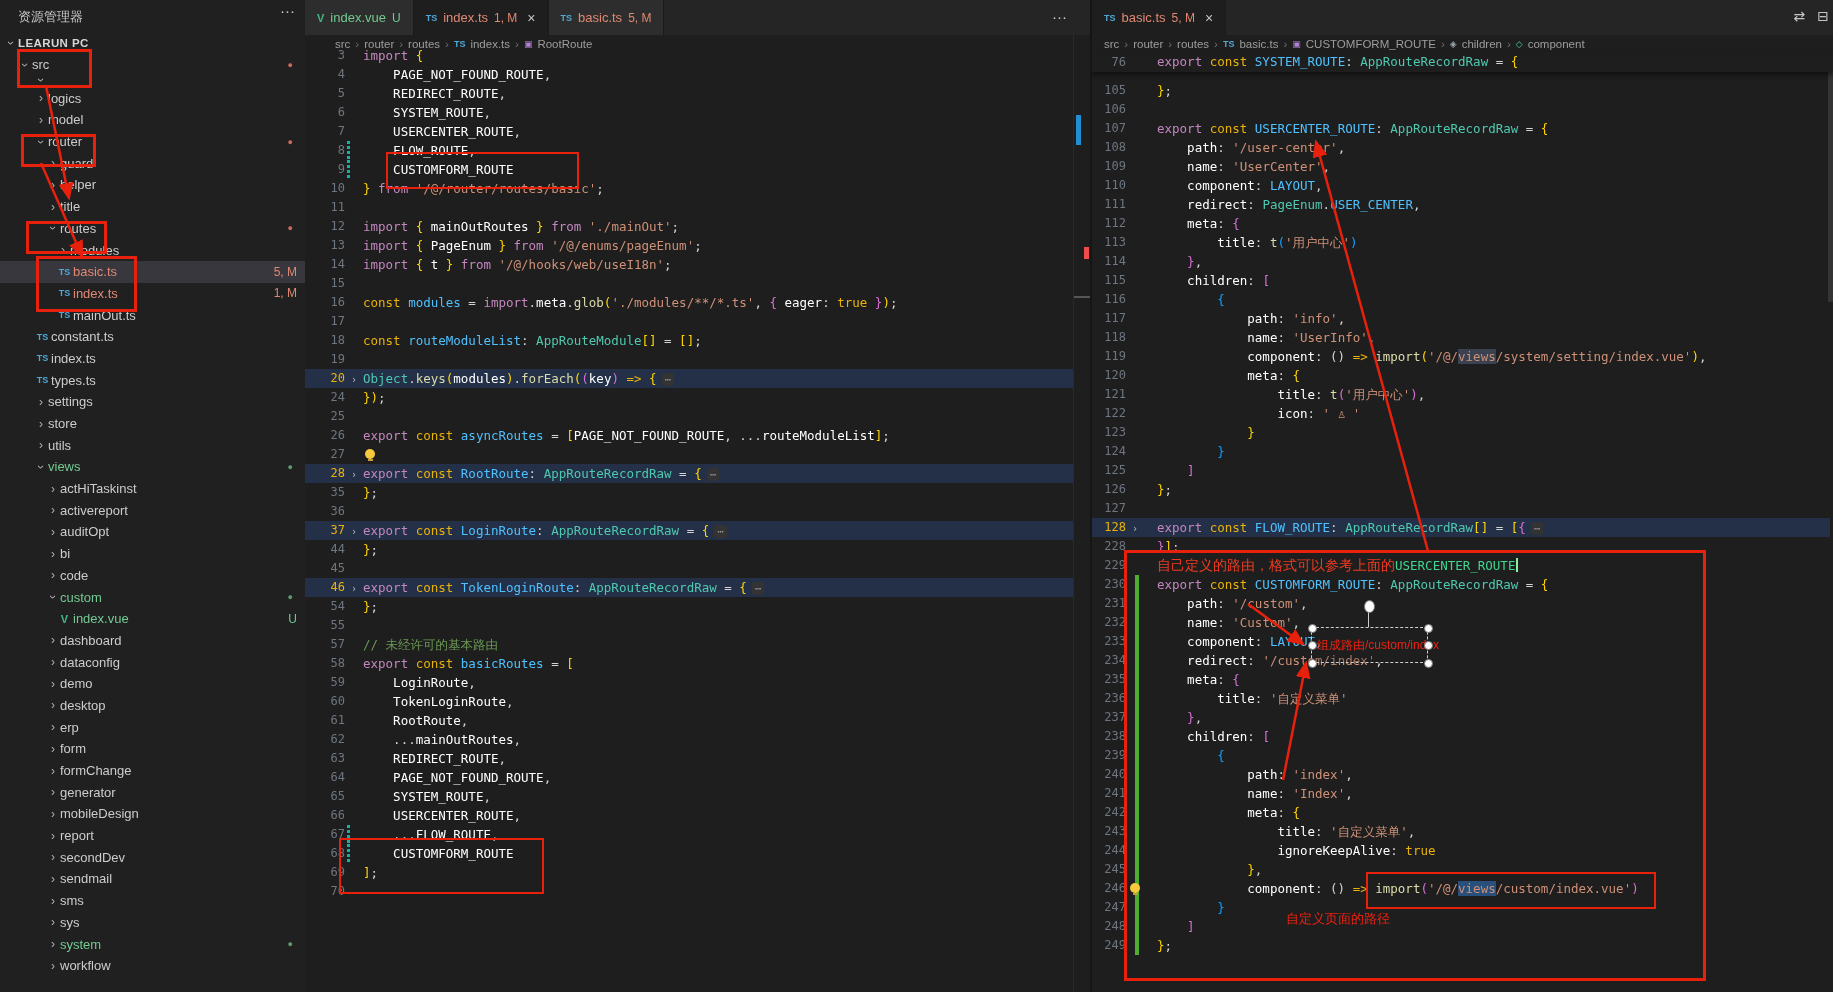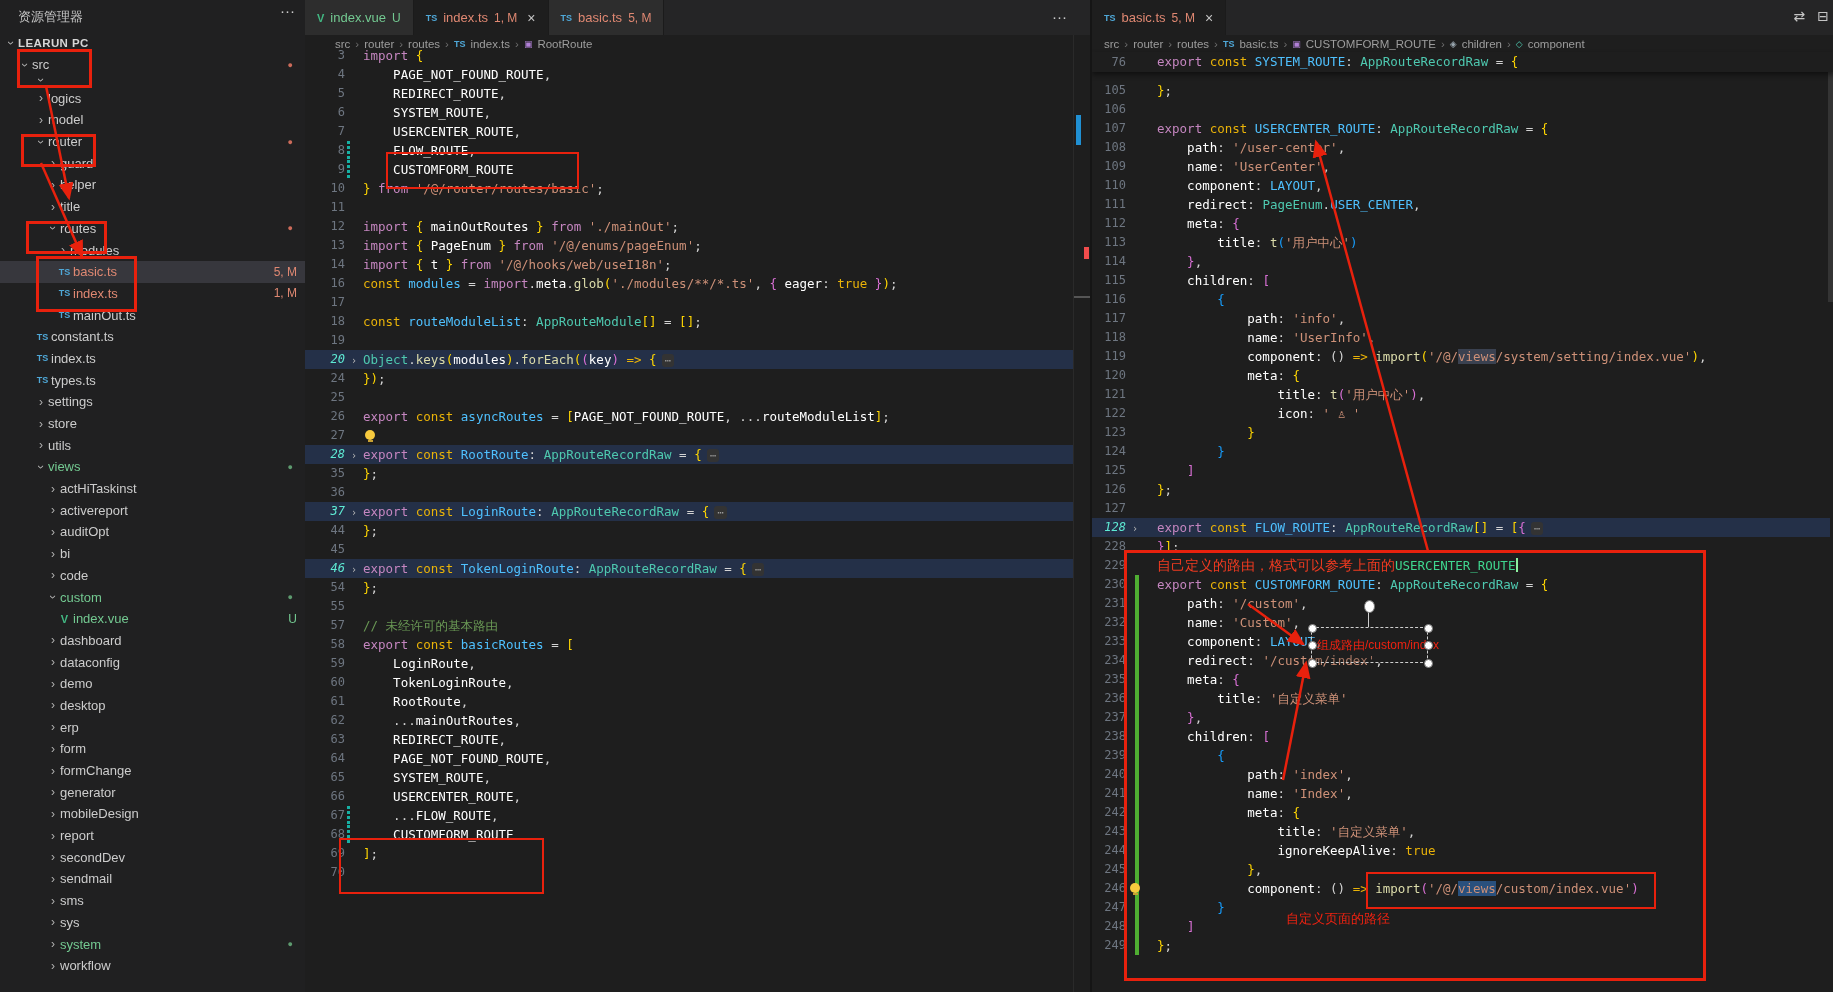--- a/index.html
+++ b/index.html
@@ -50,21 +50,21 @@
   
   .code-area{position:absolute;left:0;font-family:"DejaVu Sans Mono",monospace;font-size:12.5px;line-height:19px;}
   #mid-code{top:46px;width:768px;}
   #right-code{top:81px;width:738px;}
   .cl{display:flex;height:19px;position:relative;white-space:pre;}
   .cl .ln{flex:none;text-align:right;color:#6e7681;font-size:12px;}
   #mid-code .ln{width:40px;} #right-code .ln{width:34px;}
   .cl .fc{flex:none;color:#b8b8b8;font-size:10px;padding-top:1px;}
   #mid-code .fc{width:18px;text-align:center;} #right-code .fc{width:31px;padding-left:6px;box-sizing:border-box;}
   .cl.hl{background:#243048;}
-  .cl.hl .ln{color:#5eead4;font-style:italic;}
+  .cl.hl .ln{color:#eab308;}
   .cl.mod::before{content:'';position:absolute;left:42px;top:0;bottom:0;width:3px;
      background:repeating-linear-gradient(180deg,#16b0a4 0 3px,rgba(0,0,0,0) 3px 5px);}
   .cl.add::before{content:'';position:absolute;left:43px;top:0;bottom:0;width:4px;background:#4fae32;}
   .tk-k{color:#c586c0;} .tk-s{color:#eab308;} .tk-t{color:#4ec9b0;} .tk-f{color:#dcdcaa;}
   .tk-v{color:#4fc1ff;} .tk-i{color:#ffffff;} .tk-r{color:#ce9178;} .tk-c{color:#6a9955;}
   .tk-p{color:#d4d4d4;} .tk-g1{color:#ffd602;} .tk-g2{color:#da70d6;} .tk-g3{color:#179fff;}
   .tk-d{color:#999;background:#333;border-radius:3px;padding:0 3px;margin-left:5px;font-size:11px;}
   .tk-R{color:#f03a20;font-size:14px;} .tk-G{color:#3fd68f;}
   .tk-w{color:#ce9178;background:#3a4150;} .tk-W{color:#ce9178;background:#29507d;}
   .cur{display:inline-block;width:2px;height:14px;background:#8df0a0;margin-left:1px;vertical-align:-2px;}
@@ -329,20 +329,21 @@
         <div class="cl"><span class="ln">5</span><span class="fc"></span><span class="codetxt"><span class="tk-i">    REDIRECT_ROUTE</span><span class="tk-p">,</span></span></div>
         <div class="cl"><span class="ln">6</span><span class="fc"></span><span class="codetxt"><span class="tk-i">    SYSTEM_ROUTE</span><span class="tk-p">,</span></span></div>
         <div class="cl"><span class="ln">7</span><span class="fc"></span><span class="codetxt"><span class="tk-i">    USERCENTER_ROUTE</span><span class="tk-p">,</span></span></div>
         <div class="cl mod"><span class="ln">8</span><span class="fc"></span><span class="codetxt"><span class="tk-i">    FLOW_ROUTE</span><span class="tk-p">,</span></span></div>
         <div class="cl mod"><span class="ln">9</span><span class="fc"></span><span class="codetxt"><span class="tk-i">    CUSTOMFORM_ROUTE</span></span></div>
         <div class="cl"><span class="ln">10</span><span class="fc"></span><span class="codetxt"><span class="tk-g1">} </span><span class="tk-k">from </span><span class="tk-r">'/@/router/routes/basic'</span><span class="tk-p">;</span></span></div>
         <div class="cl"><span class="ln">11</span><span class="fc"></span><span class="codetxt"></span></div>
         <div class="cl"><span class="ln">12</span><span class="fc"></span><span class="codetxt"><span class="tk-k">import </span><span class="tk-g1">{ </span><span class="tk-i">mainOutRoutes</span><span class="tk-g1"> } </span><span class="tk-k">from </span><span class="tk-r">'./mainOut'</span><span class="tk-p">;</span></span></div>
         <div class="cl"><span class="ln">13</span><span class="fc"></span><span class="codetxt"><span class="tk-k">import </span><span class="tk-g1">{ </span><span class="tk-i">PageEnum</span><span class="tk-g1"> } </span><span class="tk-k">from </span><span class="tk-r">'/@/enums/pageEnum'</span><span class="tk-p">;</span></span></div>
         <div class="cl"><span class="ln">14</span><span class="fc"></span><span class="codetxt"><span class="tk-k">import </span><span class="tk-g1">{ </span><span class="tk-i">t</span><span class="tk-g1"> } </span><span class="tk-k">from </span><span class="tk-r">'/@/hooks/web/useI18n'</span><span class="tk-p">;</span></span></div>
+        <div class="cl"><span class="ln">15</span><span class="fc"></span><span class="codetxt"></span></div>
         <div class="cl"><span class="ln">16</span><span class="fc"></span><span class="codetxt"><span class="tk-s">const </span><span class="tk-v">modules</span><span class="tk-p"> = </span><span class="tk-k">import</span><span class="tk-p">.</span><span class="tk-i">meta</span><span class="tk-p">.</span><span class="tk-f">glob</span><span class="tk-g1">(</span><span class="tk-r">'./modules/**/*.ts'</span><span class="tk-p">, </span><span class="tk-g2">{ </span><span class="tk-i">eager</span><span class="tk-p">: </span><span class="tk-s">true</span><span class="tk-g2"> }</span><span class="tk-g1">)</span><span class="tk-p">;</span></span></div>
         <div class="cl"><span class="ln">17</span><span class="fc"></span><span class="codetxt"></span></div>
         <div class="cl"><span class="ln">18</span><span class="fc"></span><span class="codetxt"><span class="tk-s">const </span><span class="tk-v">routeModuleList</span><span class="tk-p">: </span><span class="tk-t">AppRouteModule</span><span class="tk-g1">[]</span><span class="tk-p"> = </span><span class="tk-g1">[]</span><span class="tk-p">;</span></span></div>
         <div class="cl"><span class="ln">19</span><span class="fc"></span><span class="codetxt"></span></div>
         <div class="cl hl"><span class="ln">20</span><span class="fc">›</span><span class="codetxt"><span class="tk-t">Object</span><span class="tk-p">.</span><span class="tk-f">keys</span><span class="tk-g1">(</span><span class="tk-i">modules</span><span class="tk-g1">)</span><span class="tk-p">.</span><span class="tk-f">forEach</span><span class="tk-g1">(</span><span class="tk-g2">(</span><span class="tk-i">key</span><span class="tk-g2">)</span><span class="tk-s"> =&gt; </span><span class="tk-g1">{</span><span class="tk-d">⋯</span></span></div>
         <div class="cl"><span class="ln">24</span><span class="fc"></span><span class="codetxt"><span class="tk-g1">})</span><span class="tk-p">;</span></span></div>
         <div class="cl"><span class="ln">25</span><span class="fc"></span><span class="codetxt"></span></div>
         <div class="cl"><span class="ln">26</span><span class="fc"></span><span class="codetxt"><span class="tk-k">export </span><span class="tk-s">const </span><span class="tk-v">asyncRoutes</span><span class="tk-p"> = </span><span class="tk-g1">[</span><span class="tk-i">PAGE_NOT_FOUND_ROUTE</span><span class="tk-p">, ...</span><span class="tk-i">routeModuleList</span><span class="tk-g1">]</span><span class="tk-p">;</span></span></div>
         <div class="cl"><span class="ln">27</span><span class="fc"></span><span class="codetxt"></span><span class="bulb"></span></div>
         <div class="cl hl"><span class="ln">28</span><span class="fc">›</span><span class="codetxt"><span class="tk-k">export </span><span class="tk-s">const </span><span class="tk-v">RootRoute</span><span class="tk-p">: </span><span class="tk-t">AppRouteRecordRaw</span><span class="tk-p"> = </span><span class="tk-g1">{</span><span class="tk-d">⋯</span></span></div>

